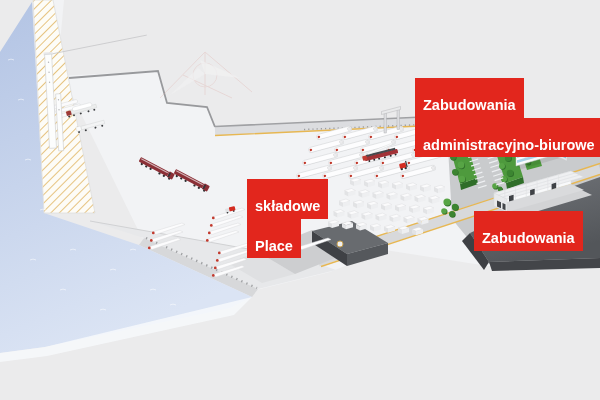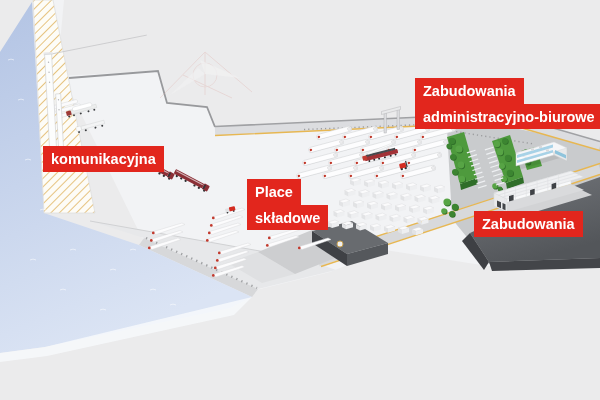--- a/index.html
+++ b/index.html
@@ -1,21 +1,21 @@
 <!DOCTYPE html>
 <html><head>
 <meta charset="utf-8">
 <style>
   html,body{margin:0;padding:0;background:#ebebec;}
   .stage{position:relative;width:600px;height:400px;overflow:hidden;
          font-family:"Liberation Sans",sans-serif;background:var(--bg,#ebebec);}
   .stage svg{position:absolute;left:0;top:0;}
   .map-label{position:absolute;display:flex;flex-direction:column;align-items:flex-start;z-index:5;}
   .map-label span{display:inline-block;background:var(--red,#e2261d);color:var(--label-text,#fff);
-         font-weight:bold;font-size:14.5px;line-height:1.28;padding:4px 8px 3px;white-space:nowrap;}
+         font-weight:bold;font-size:14.5px;line-height:1.28;padding:18px 8px 3px;white-space:nowrap;}
 </style>
 </head>
 <body>
 
 <div class="stage" style="--red: #e2261d; --label-text: #ffffff; --bg: #ebebec;">
 <svg width="600" height="400" viewBox="0 0 600 400">
   <defs>
     <linearGradient id="wgrad" x1="0" y1="0" x2="0.3" y2="1">
       <stop offset="0" stop-color="#b3c4e4"></stop>
           <stop offset="1" stop-color="#dbe4f4"></stop>
@@ -382,25 +382,24 @@
     </g>
     <g>
       <rect x="384" y="112" width="2.4" height="21" fill="#dcdde0" stroke="#a9aaac" stroke-width="0.4"></rect>
       <rect x="397" y="108.5" width="2.4" height="21" fill="#dcdde0" stroke="#a9aaac" stroke-width="0.4"></rect>
       <polygon points="381.5,111.5 400.5,106.5 400.5,109.5 381.5,114.5" fill="#e9eaeb" stroke="#a9aaac" stroke-width="0.4"></polygon>
     </g>
   </g>
 </svg>
 
 <div class="map-label" style="left:43px;top:146px">
-  <span>komunikacyjna</span>
 </div>
 <div class="map-label" style="left:247px;top:179px">
+  <span>składowe</span>
   <span>Place</span>
-  <span>składowe</span>
 </div>
 <div class="map-label" style="left:415px;top:78px">
   <span>Zabudowania</span>
   <span>administracyjno-biurowe</span>
 </div>
 <div class="map-label" style="left:474px;top:211px">
   <span>Zabudowania</span>
 </div>
 </div>
 

